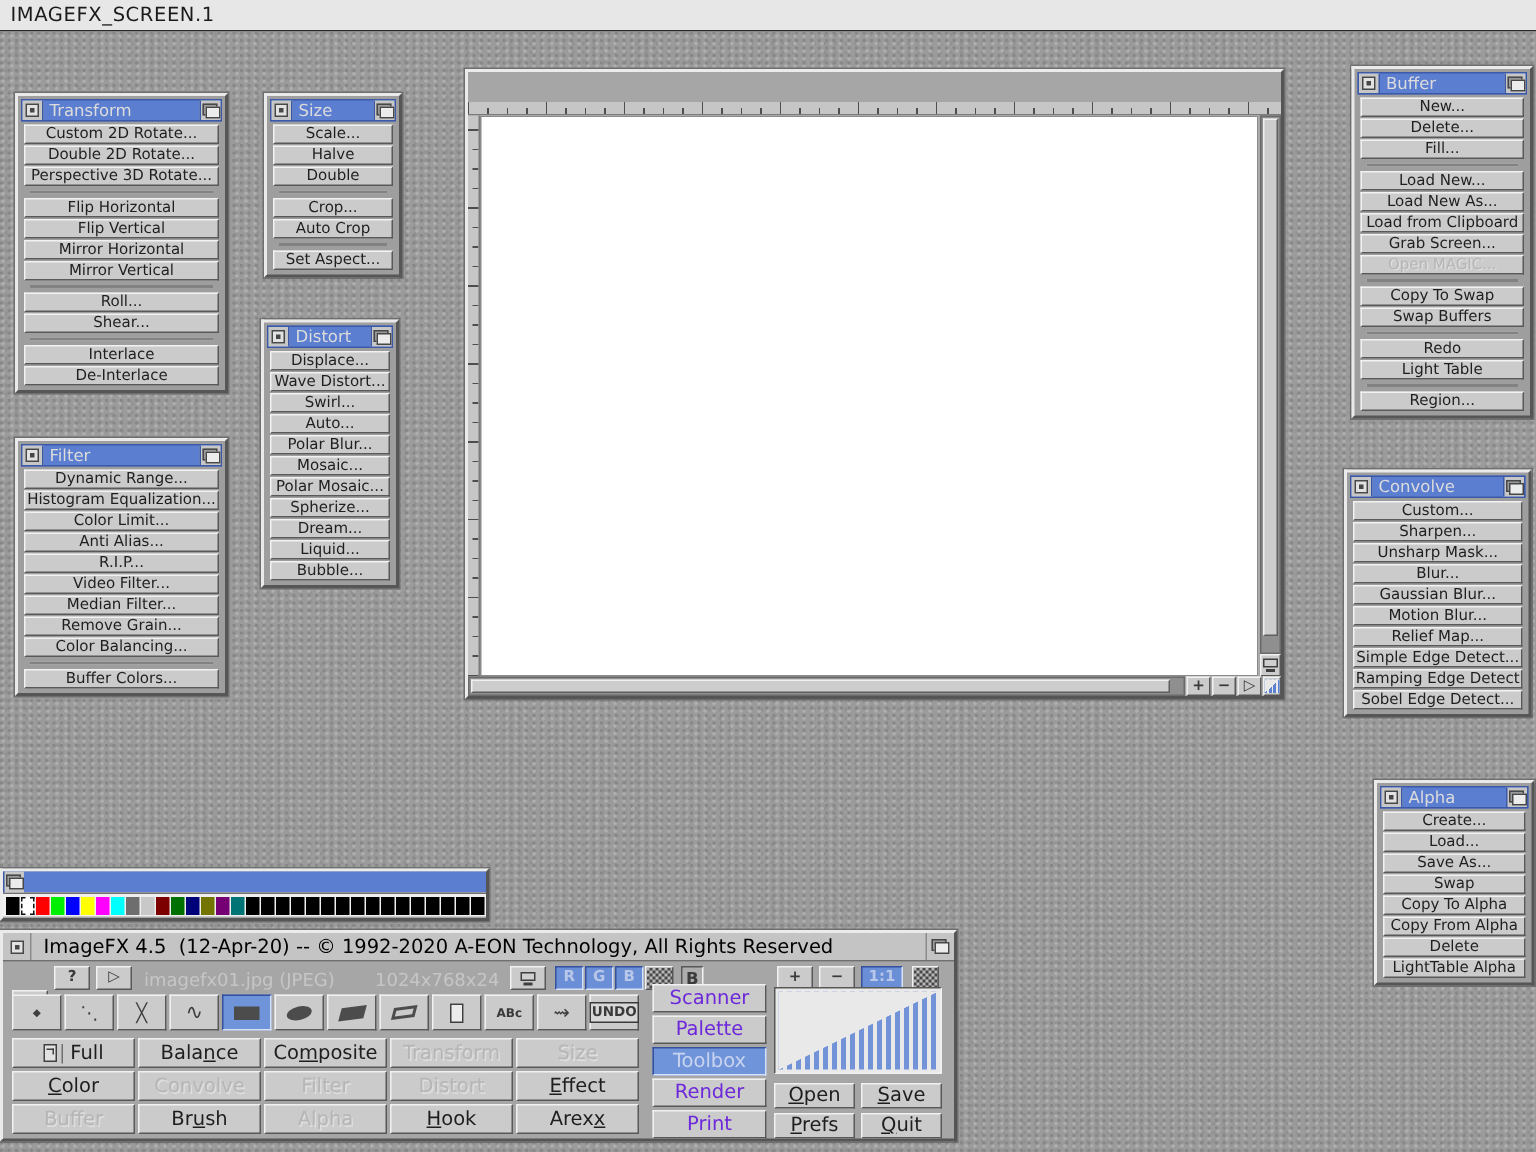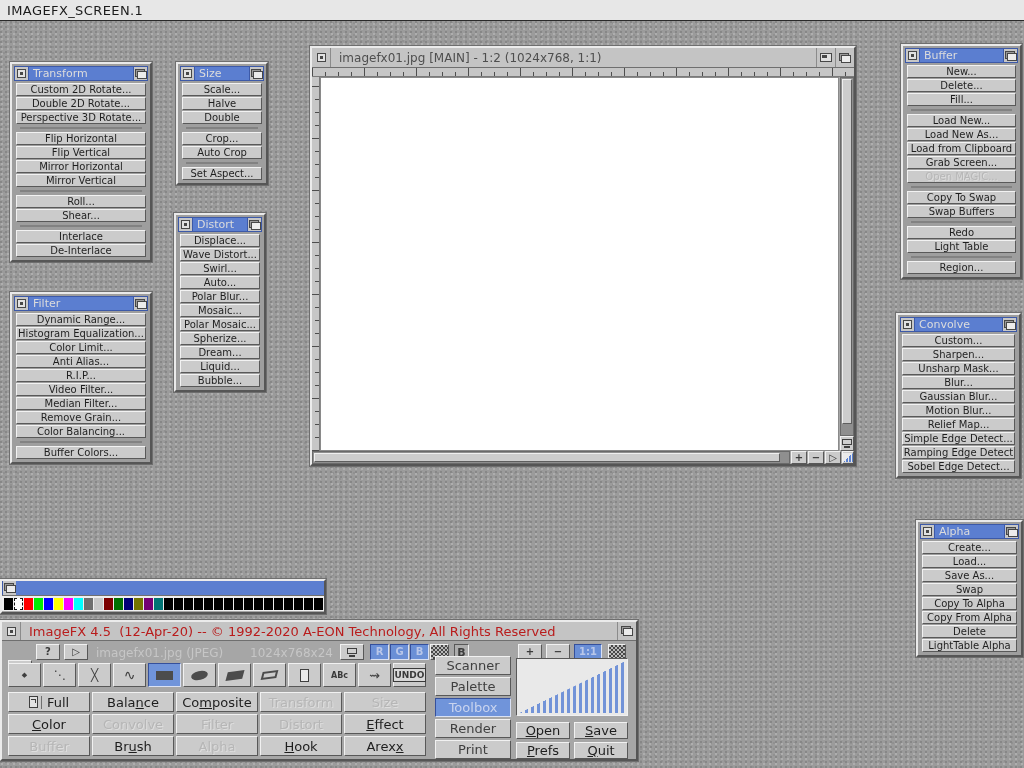--- a/index.html
+++ b/index.html
@@ -136,21 +136,21 @@
   
   .grow{ display:flex; gap:2px; margin-bottom:2px; }
   .gbtn{ width:82px; height:20px; background:#cbcbcb; color:#1e1e1e;
     border:1px solid; border-color:#f1f1f1 #585858 #585858 #f1f1f1;
     display:flex; align-items:center; justify-content:center;
     font-size:13px; white-space:nowrap; overflow:hidden; }
   .gbtn.disabled{ color:#b6b6b6; text-shadow:1px 1px 0 #dedede; }
   .full-icon{ width:9px; height:12px; border:1px solid #3f3f3f; background:#e2e2e2; position:relative; display:inline-block;}
   .full-icon::after{ content:""; position:absolute; left:1px; top:2px; width:4px; height:3px; border:1px solid #3f3f3f; border-bottom:none; border-left:none;}
   .vdiv{ width:1px; height:13px; background:#707070; margin:0 5px 0 3px; display:inline-block;}
-  .sbtn{ width:76px; height:19px; background:#cbcbcb; color:#404040;
+  .sbtn{ width:76px; height:19px; background:#cbcbcb; color:#6d28d9;
     border:1px solid; border-color:#f1f1f1 #585858 #585858 #f1f1f1;
     display:flex; align-items:center; justify-content:center; font-size:13px; flex:none;}
   .sbtn.selected{ background:#7094da; color:#c9d4ef; border-color:#35509c #d9e1f4 #d9e1f4 #35509c; }
   .abtn{ width:54px; height:17px; background:#cbcbcb; color:#1e1e1e;
     border:1px solid; border-color:#f1f1f1 #585858 #585858 #f1f1f1;
     display:flex; align-items:center; justify-content:center; font-size:13px; }
   .rampbox{ position:absolute; border:1px solid; border-color:#585858 #f1f1f1 #f1f1f1 #585858; background:#e9e9e9; padding:2px;}
   .rampbars{ width:100%; height:100%; }
   
   .pal-strip{ background:#efefef; border-top:1px solid #707070; padding:2px 1px 1px 2px; height:16px; white-space:nowrap; overflow:hidden;}
@@ -317,32 +317,20 @@
     <div class="pbtn" data-name="alpha-load-button">Load...</div>
     <div class="pbtn" data-name="alpha-save-as-button">Save As...</div>
     <div class="pbtn" data-name="alpha-swap-button">Swap</div>
     <div class="pbtn" data-name="alpha-copy-to-alpha-button">Copy To Alpha</div>
     <div class="pbtn" data-name="alpha-copy-from-alpha-button">Copy From Alpha</div>
     <div class="pbtn" data-name="alpha-delete-button">Delete</div>
     <div class="pbtn" data-name="alpha-lighttable-alpha-button">LightTable Alpha</div>
   </div>
 
 <div class="window" data-name="image-window" style="left:310px;top:46px;width:546px;height:420px">
-  <div class="wtitle" data-name="image-window-titlebar">
-    <div class="wgad l" data-name="close-gadget">
-        <span class="cg" data-name="close-icon"></span>
-      </div>
-    <span class="wtxt" data-name="image-window-title">imagefx01.jpg [MAIN] - 1:2 (1024x768, 1:1)</span>
-    <div class="wgad r" data-name="zoom-gadget">
-        <span class="zg" data-name="zoom-icon"></span>
-      </div>
-    <div class="wgad r" data-name="depth-gadget">
-        <span class="dg" data-name="depth-icon"></span>
-      </div>
-  </div>
   <div class="ruler-h" data-name="horizontal-ruler" style="left:0;right:0;top:20px;height:9px"></div>
   <div class="ruler-v" data-name="vertical-ruler" style="left:0;top:29px;width:8px;height:374px"></div>
   <div class="canvas" data-name="image-canvas" style="left:8px;top:29px;width:519px;height:374px"></div>
   <div class="vtrack" data-name="v-scrollbar" style="right:0;top:29px;width:14px;height:359px">
     <div class="thumb" data-name="v-scrollbar-thumb" style="left:1px;right:1px;top:1px;height:345px"></div>
   </div>
   <div class="mini" data-name="screen-mode-gadget" style="right:0;top:388px;width:14px;height:15px">
     <span class="monitor" data-name="monitor-icon">
         <span class="mscreen" data-name="monitor-screen"></span>
         <span class="mbase" data-name="monitor-base"></span>
@@ -366,21 +354,21 @@
       </div>
   </div>
   <div class="pal-strip" data-name="palette-strip"><span class="swatch" data-name="palette-swatch" style="background: rgb(0, 0, 0);"></span><span class="swatch selected" data-name="palette-swatch" style="background: rgb(255, 255, 255);"></span><span class="swatch" data-name="palette-swatch" style="background: rgb(255, 0, 0);"></span><span class="swatch" data-name="palette-swatch" style="background: rgb(0, 238, 0);"></span><span class="swatch" data-name="palette-swatch" style="background: rgb(0, 0, 255);"></span><span class="swatch" data-name="palette-swatch" style="background: rgb(255, 255, 0);"></span><span class="swatch" data-name="palette-swatch" style="background: rgb(255, 0, 255);"></span><span class="swatch" data-name="palette-swatch" style="background: rgb(0, 255, 255);"></span><span class="swatch" data-name="palette-swatch" style="background: rgb(110, 110, 110);"></span><span class="swatch" data-name="palette-swatch" style="background: rgb(200, 200, 200);"></span><span class="swatch" data-name="palette-swatch" style="background: rgb(124, 0, 0);"></span><span class="swatch" data-name="palette-swatch" style="background: rgb(0, 112, 0);"></span><span class="swatch" data-name="palette-swatch" style="background: rgb(0, 0, 120);"></span><span class="swatch" data-name="palette-swatch" style="background: rgb(116, 116, 0);"></span><span class="swatch" data-name="palette-swatch" style="background: rgb(116, 0, 116);"></span><span class="swatch" data-name="palette-swatch" style="background: rgb(0, 116, 116);"></span><span class="swatch" data-name="palette-swatch" style="background: rgb(0, 0, 0);"></span><span class="swatch" data-name="palette-swatch" style="background: rgb(0, 0, 0);"></span><span class="swatch" data-name="palette-swatch" style="background: rgb(0, 0, 0);"></span><span class="swatch" data-name="palette-swatch" style="background: rgb(0, 0, 0);"></span><span class="swatch" data-name="palette-swatch" style="background: rgb(0, 0, 0);"></span><span class="swatch" data-name="palette-swatch" style="background: rgb(0, 0, 0);"></span><span class="swatch" data-name="palette-swatch" style="background: rgb(0, 0, 0);"></span><span class="swatch" data-name="palette-swatch" style="background: rgb(0, 0, 0);"></span><span class="swatch" data-name="palette-swatch" style="background: rgb(0, 0, 0);"></span><span class="swatch" data-name="palette-swatch" style="background: rgb(0, 0, 0);"></span><span class="swatch" data-name="palette-swatch" style="background: rgb(0, 0, 0);"></span><span class="swatch" data-name="palette-swatch" style="background: rgb(0, 0, 0);"></span><span class="swatch" data-name="palette-swatch" style="background: rgb(0, 0, 0);"></span><span class="swatch" data-name="palette-swatch" style="background: rgb(0, 0, 0);"></span><span class="swatch" data-name="palette-swatch" style="background: rgb(0, 0, 0);"></span><span class="swatch" data-name="palette-swatch" style="background: rgb(0, 0, 0);"></span></div>
 </div>
 
 <div class="window" data-name="imagefx-main-window" style="left:0;top:620px;width:638px;height:141px">
   <div class="wtitle" data-name="main-titlebar" style="height:19px">
     <div class="wgad l" data-name="close-gadget">
         <span class="cg" data-name="close-icon"></span>
       </div>
-    <span class="wtxt" data-name="main-window-title" style="font-size:13px;color:#b91c1c">ImageFX 4.5  (12-Apr-20) -- © 1992-2020 A-EON Technology, All Rights Reserved</span>
+    <span class="wtxt" data-name="main-window-title" style="font-size:13px;color:#000000">ImageFX 4.5  (12-Apr-20) -- © 1992-2020 A-EON Technology, All Rights Reserved</span>
     <div class="wgad r" data-name="depth-gadget">
         <span class="dg" data-name="depth-icon"></span>
       </div>
   </div>
 
   <div class="mini" data-name="sleep-button" style="left:6px;top:38px;width:24px;height:16px;font-size:9px">zz</div>
   <div class="mini" data-name="help-button" style="left:34px;top:22px;width:24px;height:16px">?</div>
   <div class="mini" data-name="expand-button" style="left:62px;top:22px;width:24px;height:16px">▷</div>
   <span class="ghost" data-name="buffer-filename" style="left:94px;top:24px">imagefx01.jpg (JPEG)</span>
   <span class="ghost" data-name="buffer-dimensions" style="left:248px;top:24px">1024x768x24</span>

